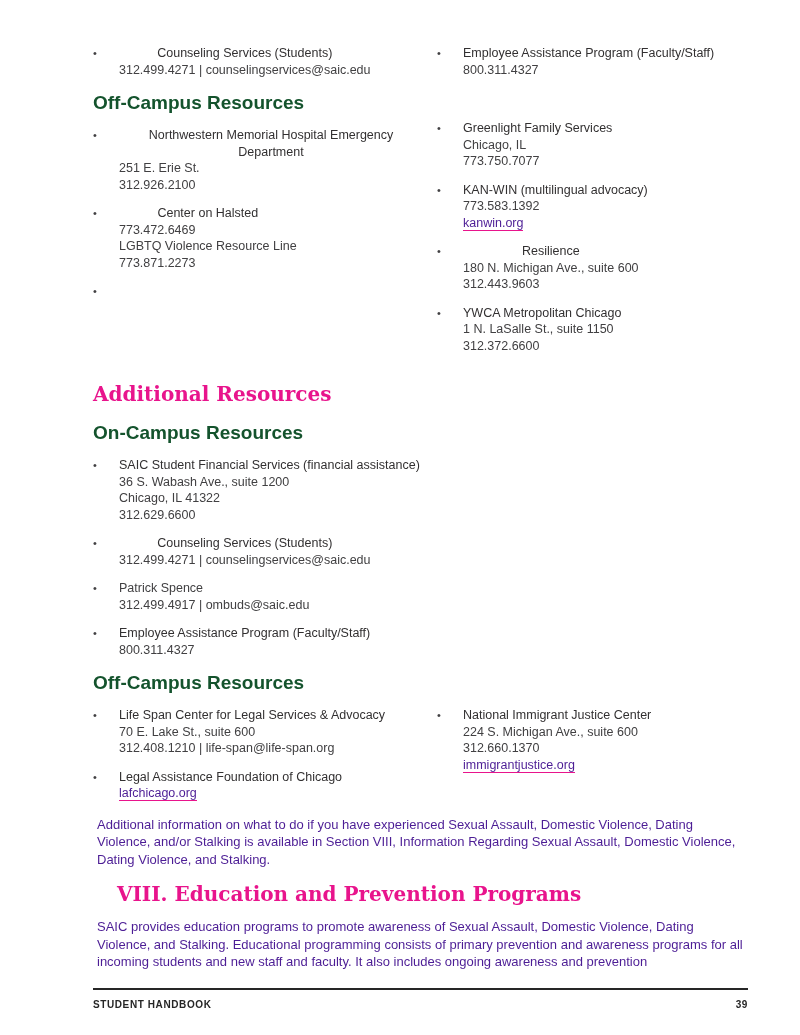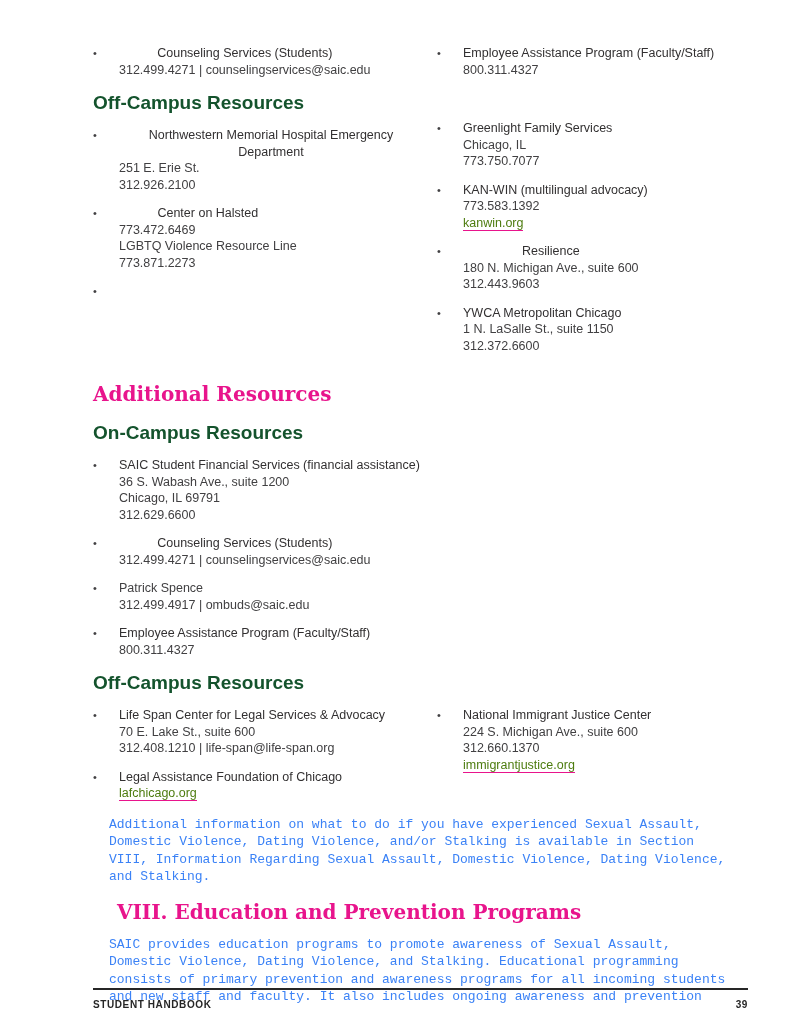--- a/index.html
+++ b/index.html
@@ -29,44 +29,43 @@
   }
   .bullet{
     width:26px;flex:none;
     font-size:11px;line-height:16.5px;
     color:#414042;
   }
   .res-body{min-width:0;}
   .res-title{font-weight:normal;color:#323031;text-align:center;}
   .res-line{color:#414042;}
   a.res-link{
-    color:#4d7c0f;
+    color:#4c1d95;
     text-decoration:none;
     border-bottom:1.5px solid var(--accent,#e8148c);
     cursor:pointer;
   }
   .sub-heading{
     font-size:19px;font-weight:bold;color:#14532d;
     margin:14px 0 13px;
   }
   .serif-heading{
     font-family:"DejaVu Serif","Liberation Serif",serif;
     font-weight:bold;
     color:var(--accent,#e8148c);
     font-size:20px;
     line-height:24px;
     margin:0 0 12px;
   }
   #additional-heading{margin-top:16px;}
   #section-viii-heading{margin-top:4px;margin-left:24px;}
   .para{
     font-size:13px;line-height:17.5px;
-    margin:2px 16px 14px;
-    color:#3b82f6;
-    font-family:Liberation Mono, monospace;
+    margin:2px 4px 14px;
+    color:#4c1d95;
   }
   .spacer{width:100%;}
   footer{
     position:absolute;
     left:93px;right:52px;top:988px;
   }
   .rule{border-top:2px solid #262626;margin-bottom:9px;}
   .footer-row{
     display:flex;justify-content:space-between;
     font-size:10px;font-weight:bold;
@@ -157,21 +156,21 @@
   <h1 class="serif-heading" id="additional-heading">Additional Resources</h1>
 
   <h2 class="sub-heading" style="margin-top:16px;">On-Campus Resources</h2>
 
   <div id="on-campus-list">
       <div class="res-item">
         <span class="bullet">•</span>
         <div class="res-body">
           <div class="res-title">SAIC Student Financial Services (financial assistance)</div>
           <div class="res-line">36 S. Wabash Ave., suite 1200</div>
-          <div class="res-line">Chicago, IL 69791</div>
+          <div class="res-line">Chicago, IL 41322</div>
           <div class="res-line">312.629.6600</div>
         </div>
       </div>
       <div class="res-item">
         <span class="bullet">•</span>
         <div class="res-body">
           <div class="res-title">Counseling Services (Students)</div>
           <div class="res-line">312.499.4271 | counselingservices@saic.edu</div>
         </div>
       </div>

